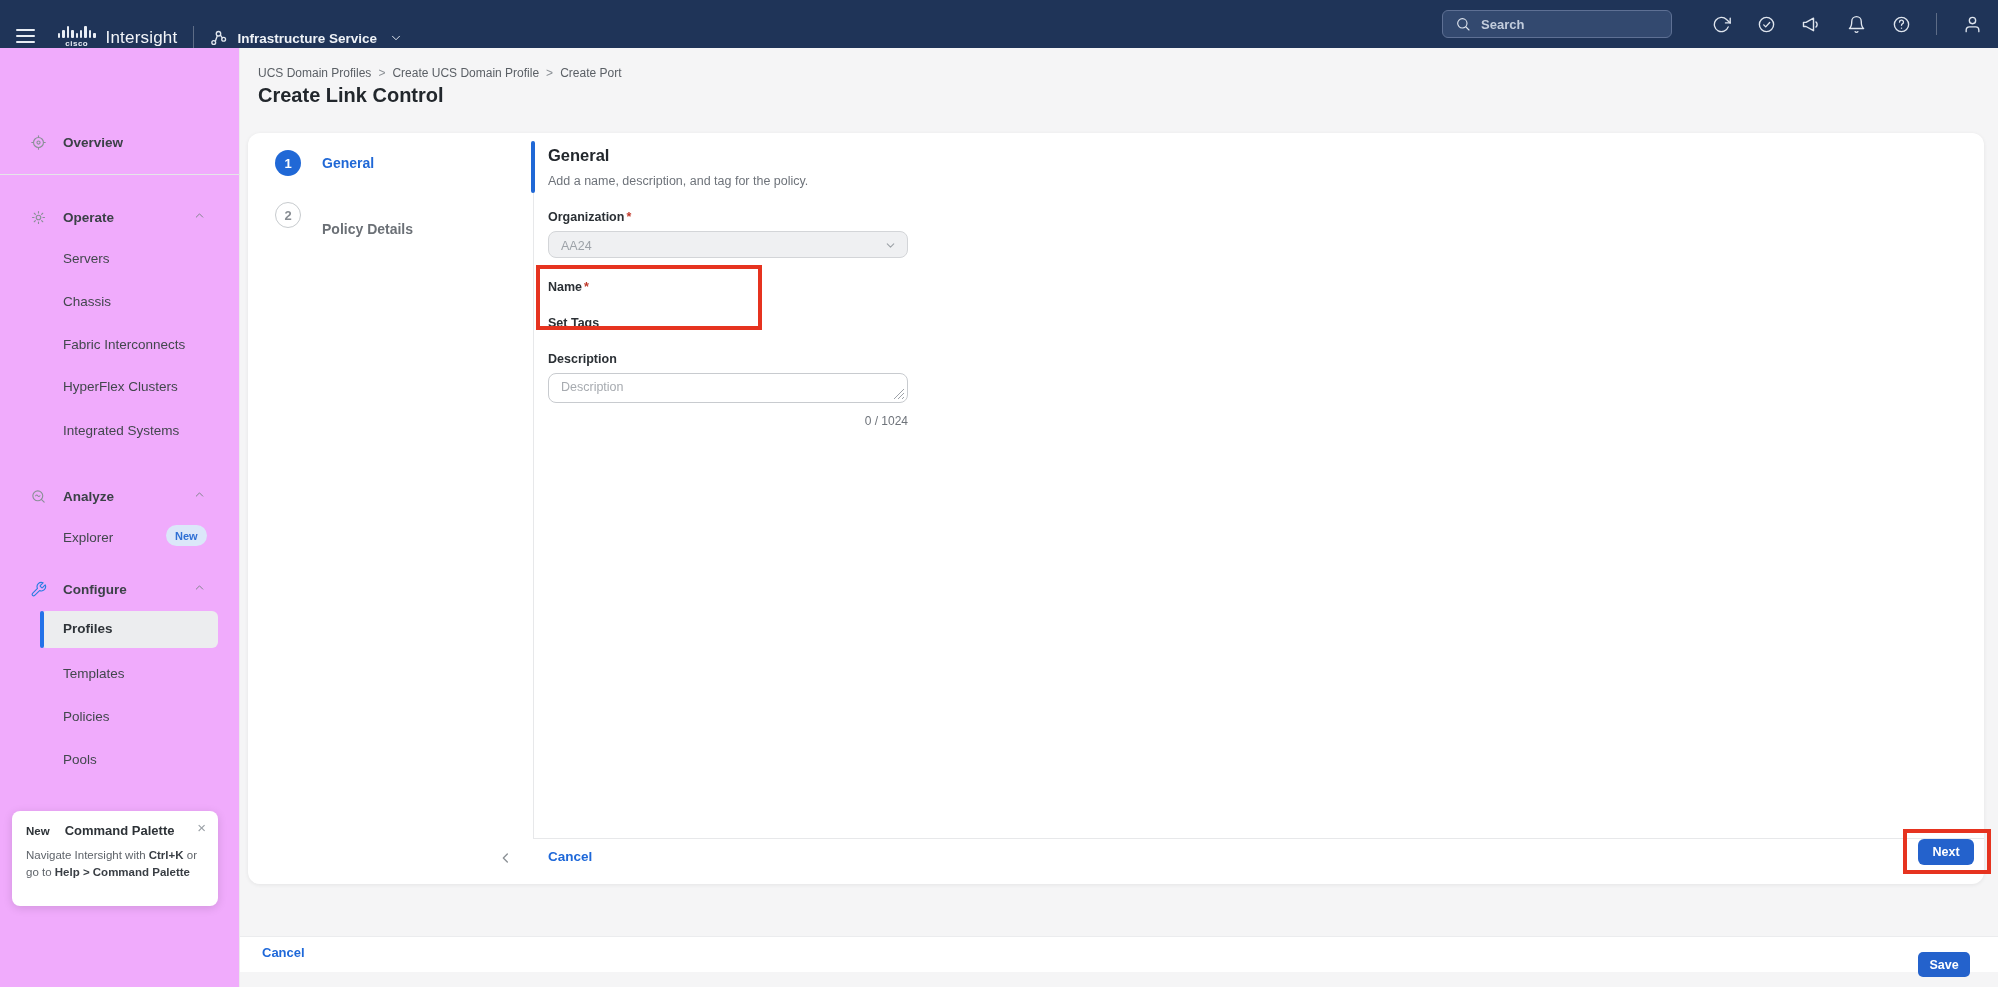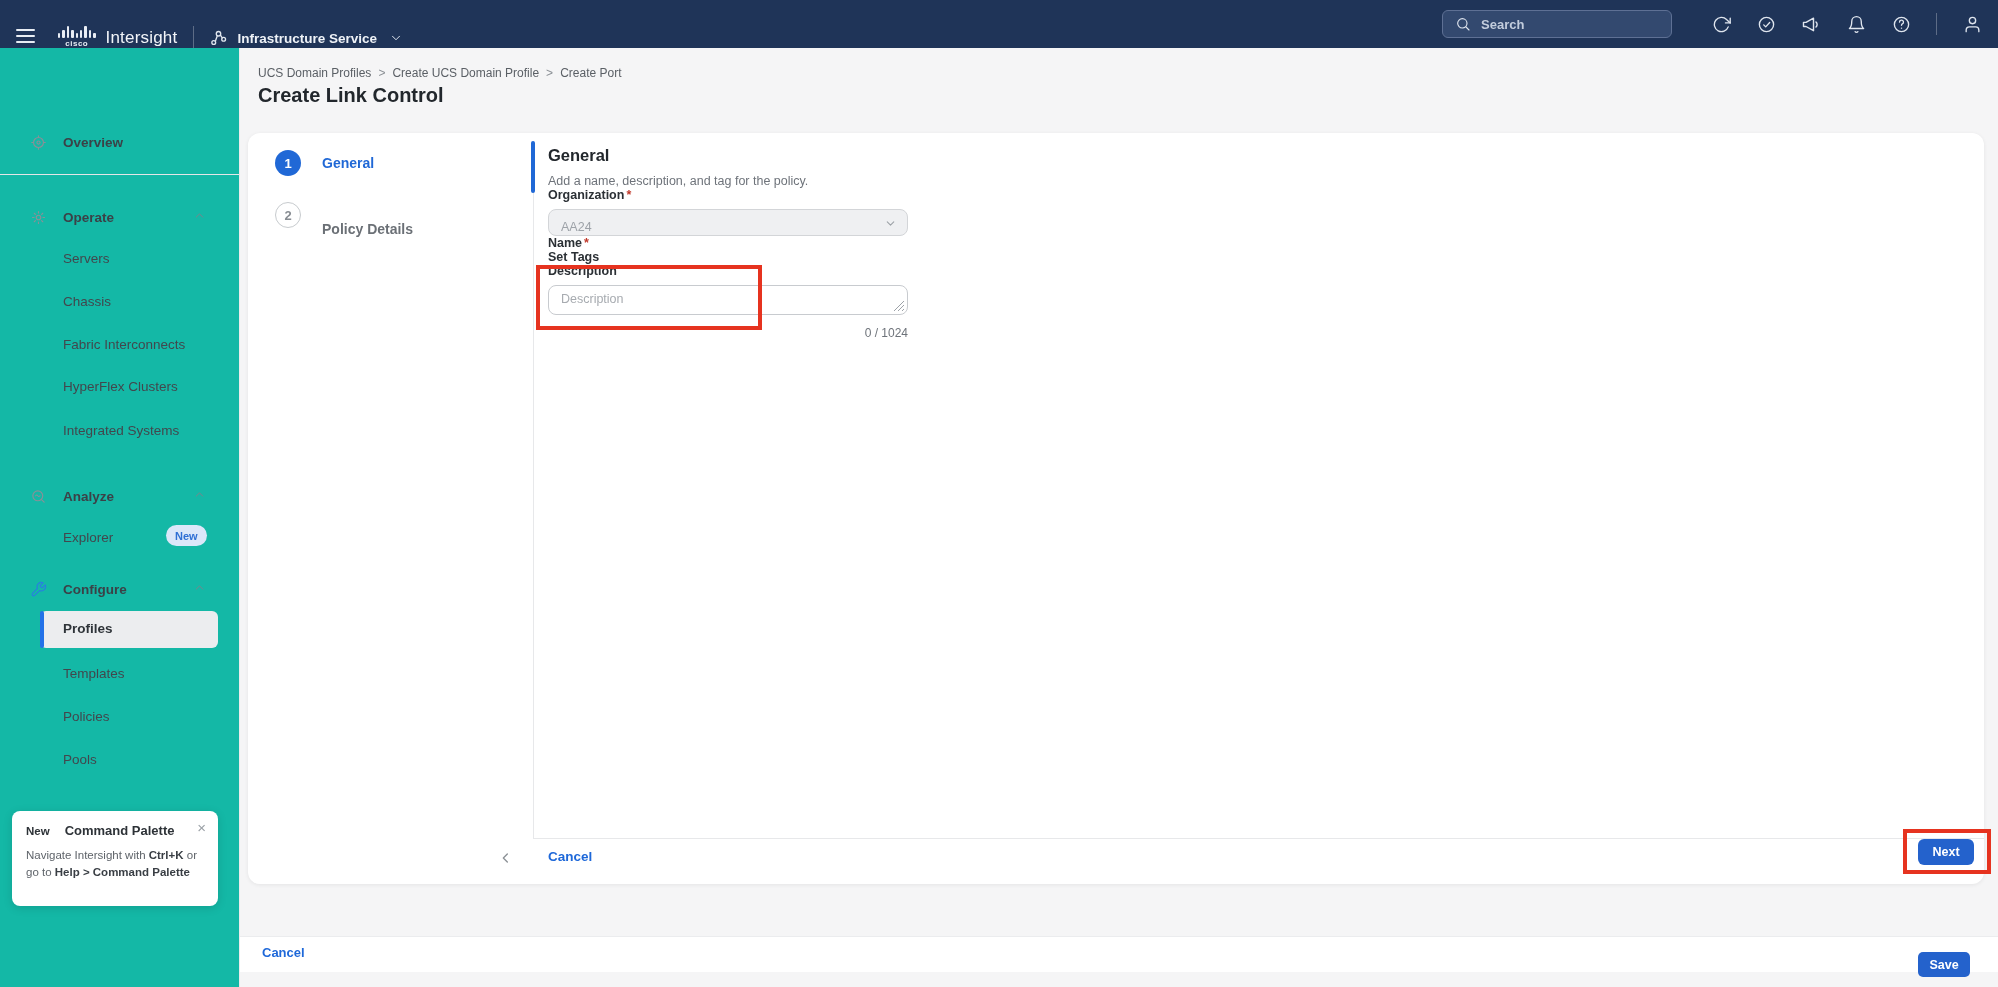--- a/index.html
+++ b/index.html
@@ -21,21 +21,21 @@
   .service-name { color:#eef2f7; font-size:13.5px; font-weight:700; }
   .hdr-right { position:absolute; right:16px; top:0; height:48px; display:flex; align-items:center; gap:25px; }
   .search-box { display:flex; align-items:center; width:230px; height:28px; background:#33496f; border:1px solid #5e7094; border-radius:6px; padding:0 10px; margin-right:14px; }
   .search-box input { flex:1; background:transparent; border:none; outline:none; color:#dbe2ee; font-size:13px; font-weight:600; margin-left:8px; font-family:"Liberation Sans", sans-serif; }
   .search-box input::placeholder { color:#c3cddd; }
   .hicon { width:20px; height:20px; display:flex; align-items:center; justify-content:center; cursor:pointer; }
   .hicon svg { stroke:#dfe5ee; fill:none; stroke-width:1.7; stroke-linecap:round; stroke-linejoin:round; }
   .vline { width:1px; height:22px; background:rgba(255,255,255,.28); }
 
   
-  .sidebar { position:absolute; top:48px; left:0; width:240px; height:939px; background:#14b8a6; border-right:1px solid #ebebec; z-index:20; }
+  .sidebar { position:absolute; top:48px; left:0; width:240px; height:939px; background:#f0abfc; border-right:1px solid #ebebec; z-index:20; }
   .side-row { position:absolute; left:0; width:240px; height:28px; display:flex; align-items:center; cursor:pointer; }
   .side-icon { position:absolute; left:29px; width:18px; height:18px; display:flex; align-items:center; justify-content:center; }
   .side-icon svg { stroke:#8a9097; fill:none; stroke-width:1.6; stroke-linecap:round; stroke-linejoin:round; }
   .side-label { position:absolute; left:63px; font-size:13.5px; color:#3b4147; font-weight:600; }
   .side-sublabel { position:absolute; left:63px; font-size:13.5px; color:#42474d; font-weight:400; }
   .chev-up { position:absolute; left:193px; }
   .chev-up svg { stroke:#7d838a; fill:none; stroke-width:1.8; stroke-linecap:round; stroke-linejoin:round; }
   .side-divider { position:absolute; left:0; top:126px; width:240px; border-top:1px solid #e4e6e8; }
   .badge-new { position:absolute; left:166px; top:-3px; height:21px; padding:0 9px; background:#dbe7f9; color:#2f6fd4; font-size:11px; font-weight:700; border-radius:11px; display:flex; align-items:center; }
   .active-item { position:absolute; left:40px; top:563px; width:178px; height:37px; background:#ecedef; border-radius:6px; cursor:pointer; }
@@ -65,23 +65,23 @@
   .step1 .step-label { color:#2068d6; font-size:14px; font-weight:700; }
   .step2 .step-circle { background:#fff; border:1px solid #c7cbce; color:#878c92; }
   .step2 .step-label { color:#6b7076; font-size:14px; font-weight:600;margin-top:28px; }
 
   .vdiv { position:absolute; left:285px; top:8px; width:1px; height:697px; background:#e7e8ea; }
   .vdiv-active { position:absolute; left:283px; top:8px; width:4px; height:52px; background:#2068d6; border-radius:2px; }
 
   .form { position:absolute; left:300px; top:13px; width:360px; }
   .form-heading { font-size:16.5px; font-weight:700; color:#22272c; }
   .form-sub { margin-top:9px; font-size:12.5px; color:#6e737a; }
-  .f-label { font-size:12.5px; font-weight:700; color:#2b3035; }
+  .f-label { margin-top:22px; font-size:12.5px; font-weight:700; color:#2b3035; }
   .f-label .req { color:#c0392b; margin-left:2px; }
-  .f-select { margin-top:7px; position:relative; height:27px; background:#eff0f2; border:1px solid #d3d5d8; border-radius:8px; display:flex; align-items:flex-start; padding:10px 12px; color:#9da2a8; font-size:12.5px; cursor:default; }
+  .f-select { margin-top:7px; position:relative; height:27px; background:#eff0f2; border:1px solid #d3d5d8; border-radius:8px; display:flex; align-items:flex-end; padding:4px 12px; color:#9da2a8; font-size:12.5px; cursor:default; }
   .f-select .chev { position:absolute; right:10px; top:7px; }
   .f-input-wrap { margin-top:7px; position:relative; }
   .f-input { width:100%; height:27px; border:1px solid #c8cbcf; border-radius:8px; padding:0 30px 0 12px; font-size:12.5px; color:#3f444a; font-family:"Liberation Sans", sans-serif; outline:none; background:#fff; }
   .f-input::placeholder { color:#a7abb0; }
   .clear-btn { position:absolute; right:9px; top:6px; width:15px; height:15px; cursor:pointer; }
   .f-textarea { width:100%; height:30px; border:1px solid #c8cbcf; border-radius:8px; padding:6px 12px; font-size:12.5px; color:#3f444a; font-family:"Liberation Sans", sans-serif; outline:none; resize:none; background:#fff; }
   .f-textarea::placeholder { color:#a7abb0; }
   .resize-grip { position:absolute; right:4px; bottom:4px; pointer-events:none; }
   .counter { margin-top:7px; text-align:right; font-size:12px; color:#6e737a; }
 

